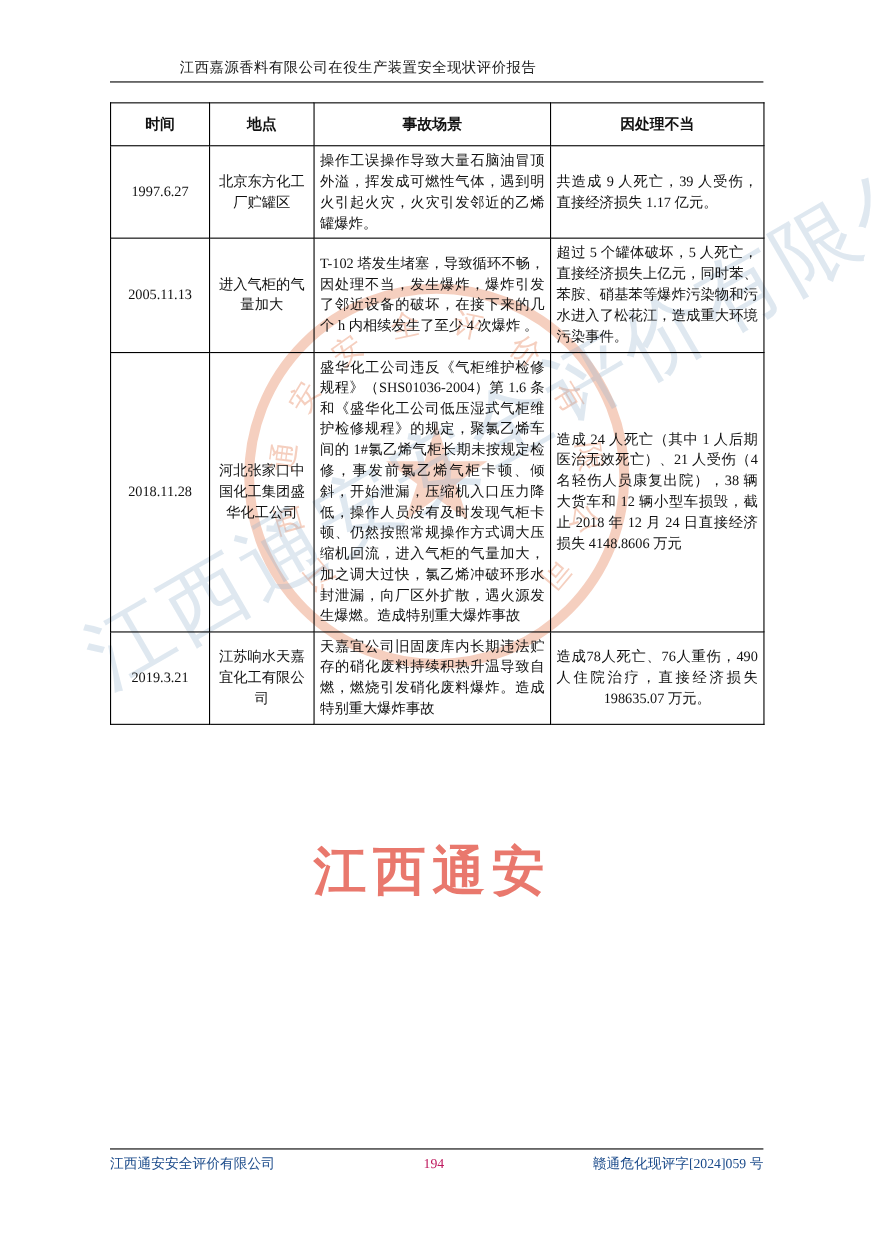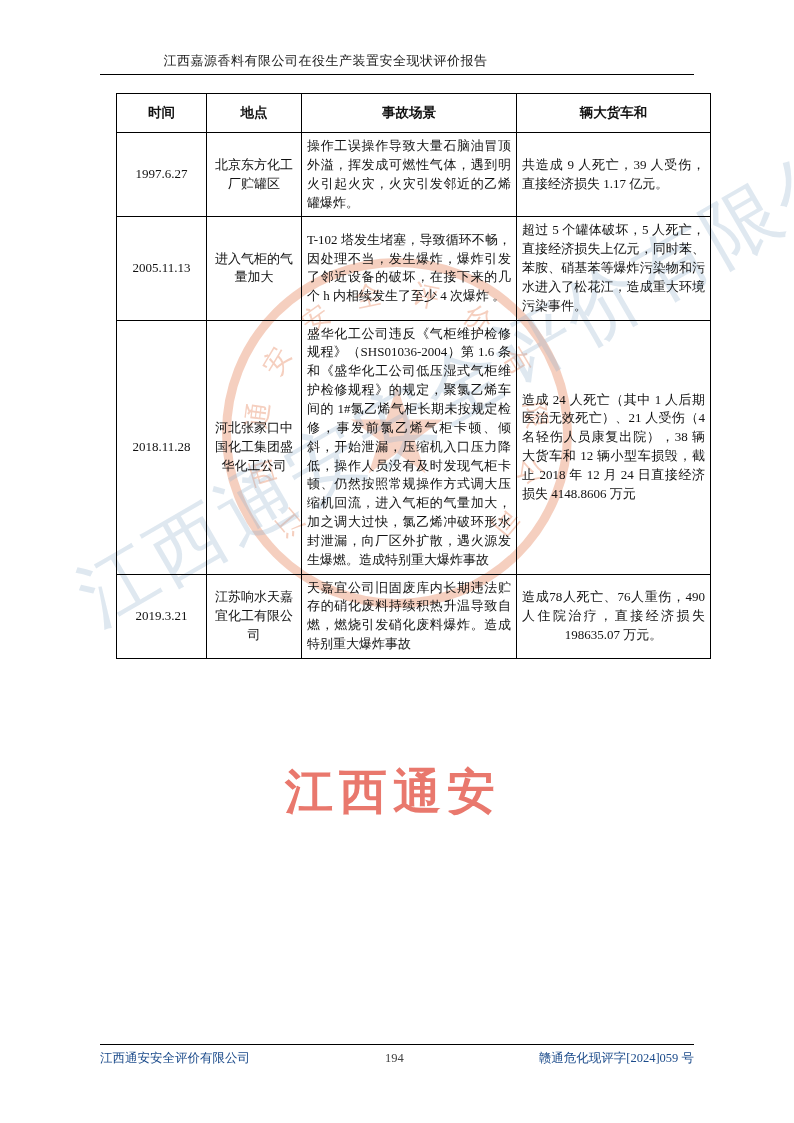--- a/index.html
+++ b/index.html
@@ -119,21 +119,20 @@
     position: absolute;
     left: 100px;
     top: 93px;
     width: 594px;
     z-index: 10;
   }
   table.acc {
     border-collapse: collapse;
     width: 594px;
     table-layout: fixed;
-    margin-left: 16px;
   }
   table.acc td, table.acc th {
     border: 1px solid #000;
     padding: 4px 5px;
     vertical-align: middle;
     font-size: 13px;
     line-height: 1.45;
     color: #111;
     font-family: "Liberation Serif", serif;
   }
@@ -172,21 +171,21 @@
     top: 1050px;
     width: 594px;
     display: flex;
     justify-content: space-between;
     align-items: center;
     font-size: 12.5px;
     color: #1a4a8a;
     font-family: "Liberation Serif", serif;
     z-index: 10;
   }
-  .doc-footer .page-num { color: #404040; }
+  .doc-footer .page-num { color: #be185d; }
 </style>
 </head>
 <body>
 
 <div class="page">
 
   <div class="watermark">
     <div class="wm-seal">
       <div class="wm-ring-text" id="seal-ring">
           <span style="transform: rotate(-130deg) translate(0px, -140px) translate(-50%, -50%);">江</span>
@@ -217,21 +216,21 @@
         <col class="c-time">
           <col class="c-place">
           <col class="c-scene">
           <col class="c-result">
       </colgroup>
       <thead>
         <tr>
           <th>时间</th>
           <th>地点</th>
           <th>事故场景</th>
-          <th>辆大货车和</th>
+          <th>因处理不当</th>
         </tr>
       </thead>
       <tbody>
         <tr>
           <td class="cell-center dark">1997.6.27</td>
           <td class="cell-center dark">北京东方化工厂贮罐区</td>
           <td class="cell-just dark">操作工误操作导致大量石脑油冒顶外溢，挥发成可燃性气体，遇到明火引起火灾，火灾引发邻近的乙烯罐爆炸。</td>
           <td class="cell-just dark">共造成 9 人死亡，39 人受伤，直接经济损失 1.17 亿元。</td>
         </tr>
         <tr>

